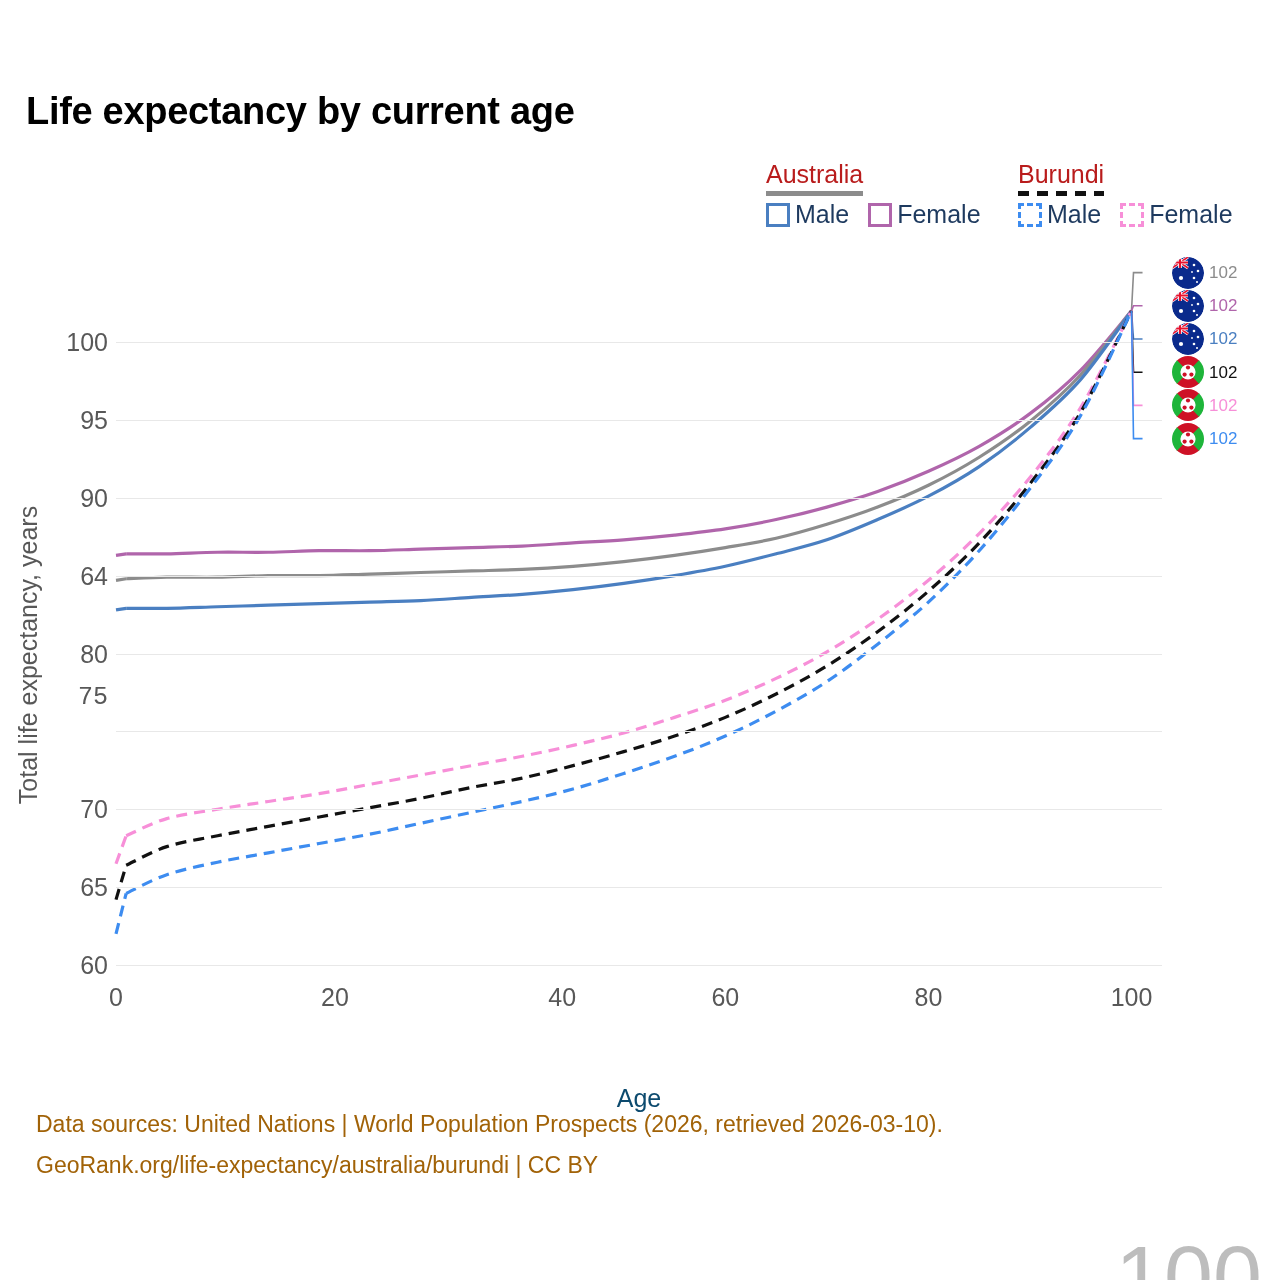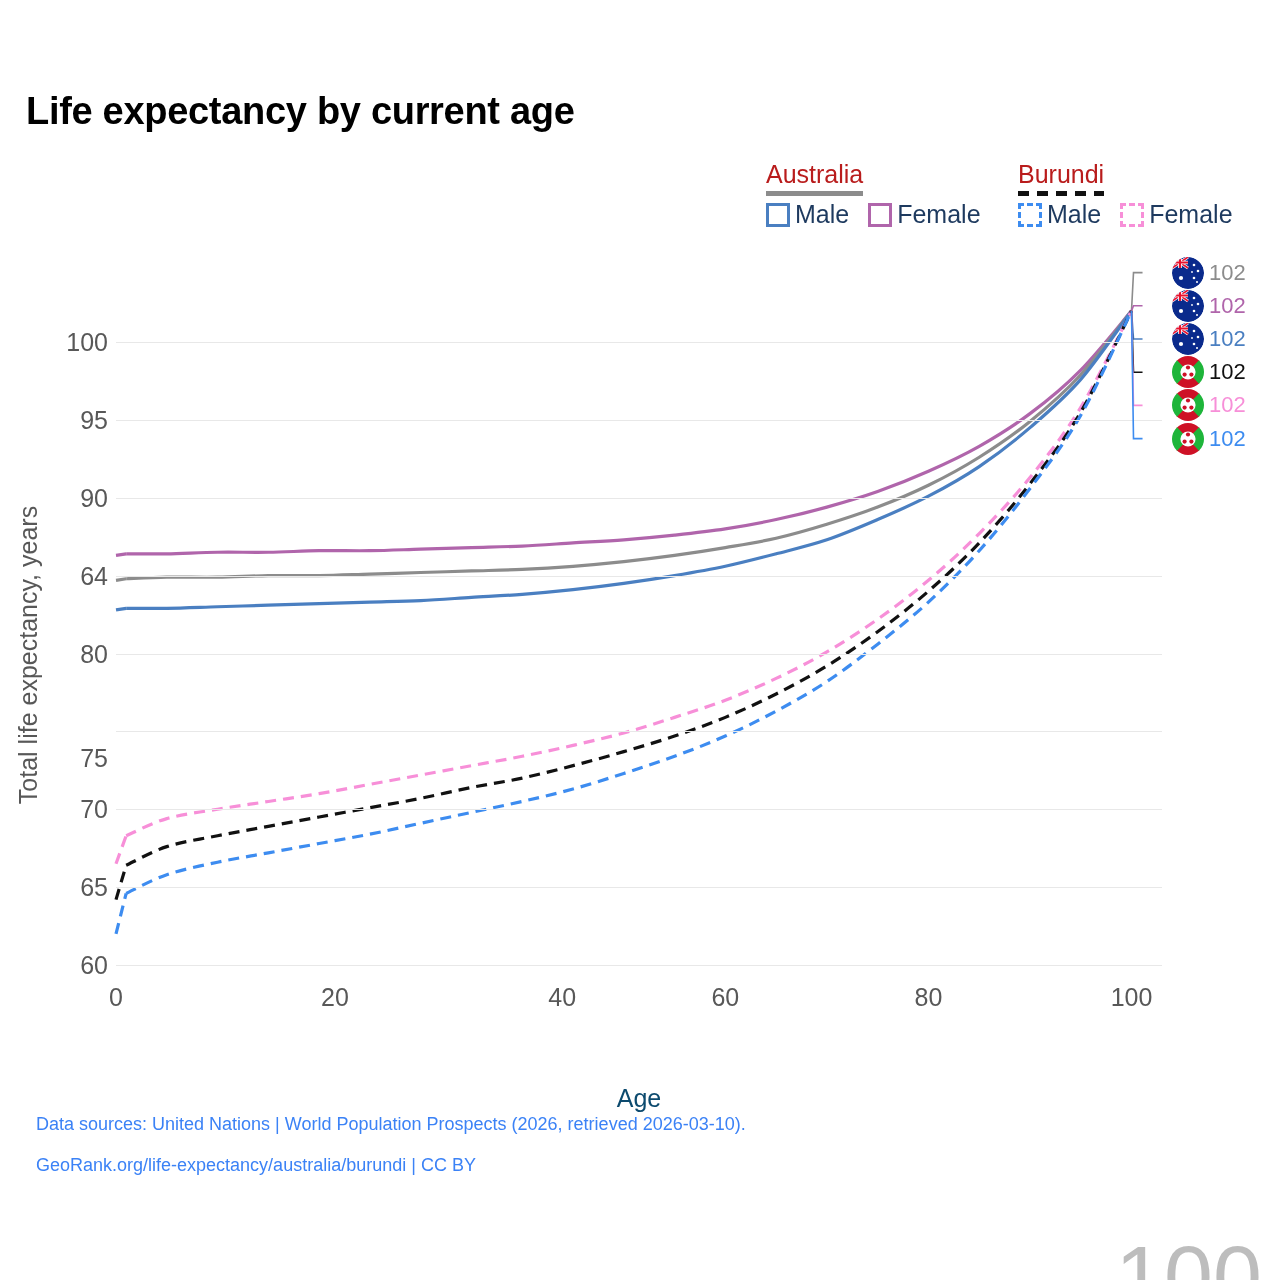--- a/index.html
+++ b/index.html
@@ -127,30 +127,30 @@
     position:absolute;
     left:0;
     height:33px;
     display:flex;align-items:center;gap:5px;
   }
   .flag{
     width:32px;height:32px;border-radius:50%;
     flex:0 0 32px;overflow:hidden;display:block;
   }
   .endval{
-    font-size:22px;
+    font-size:17px;
     line-height:1;
   }
 
   
   .footer{
     position:absolute;
     left:36px;top:1104px;
-    font-size:18px;
-    color:#3b82f6;
+    font-size:23px;
+    color:#a16207;
     line-height:41px;
   }
   .footer div{white-space:nowrap;}
 </style>
 </head>
 <body>
 
 <div id="root">
 
   <div class="title">Life expectancy by current age</div>
@@ -320,21 +320,21 @@
     </div>
 
   <div class="footer">
     <div>Data sources: United Nations | World Population Prospects (2026, retrieved 2026-03-10).</div>
     <div>GeoRank.org/life-expectancy/australia/burundi | CC BY</div>
   </div>
 
 <div class="ytick" style="top: 965px;">60</div>
     <div class="ytick" style="top: 887.125px;">65</div>
     <div class="ytick" style="top: 809.25px;">70</div>
-    <div class="ytick" style="top: 758px;">75</div>
+    <div class="ytick" style="top: 697px; font-family: Liberation Mono, monospace;">75</div>
     <div class="ytick" style="top: 653.5px;">80</div>
     <div class="ytick" style="top: 575.625px;">64</div>
     <div class="ytick" style="top: 497.75px; text-align: center;">90</div>
     <div class="ytick" style="top: 419.875px;">95</div>
     <div class="ytick" style="top: 342px;">100</div>
     <div class="xtick" style="left: 116px;">0</div>
     <div class="xtick" style="left: 335px;">20</div>
     <div class="xtick" style="left: 522.214px; margin-left: 40px;">40</div>
     <div class="xtick" style="left: 725.32px;">60</div>
     <div class="xtick" style="left: 928.427px;">80</div>

